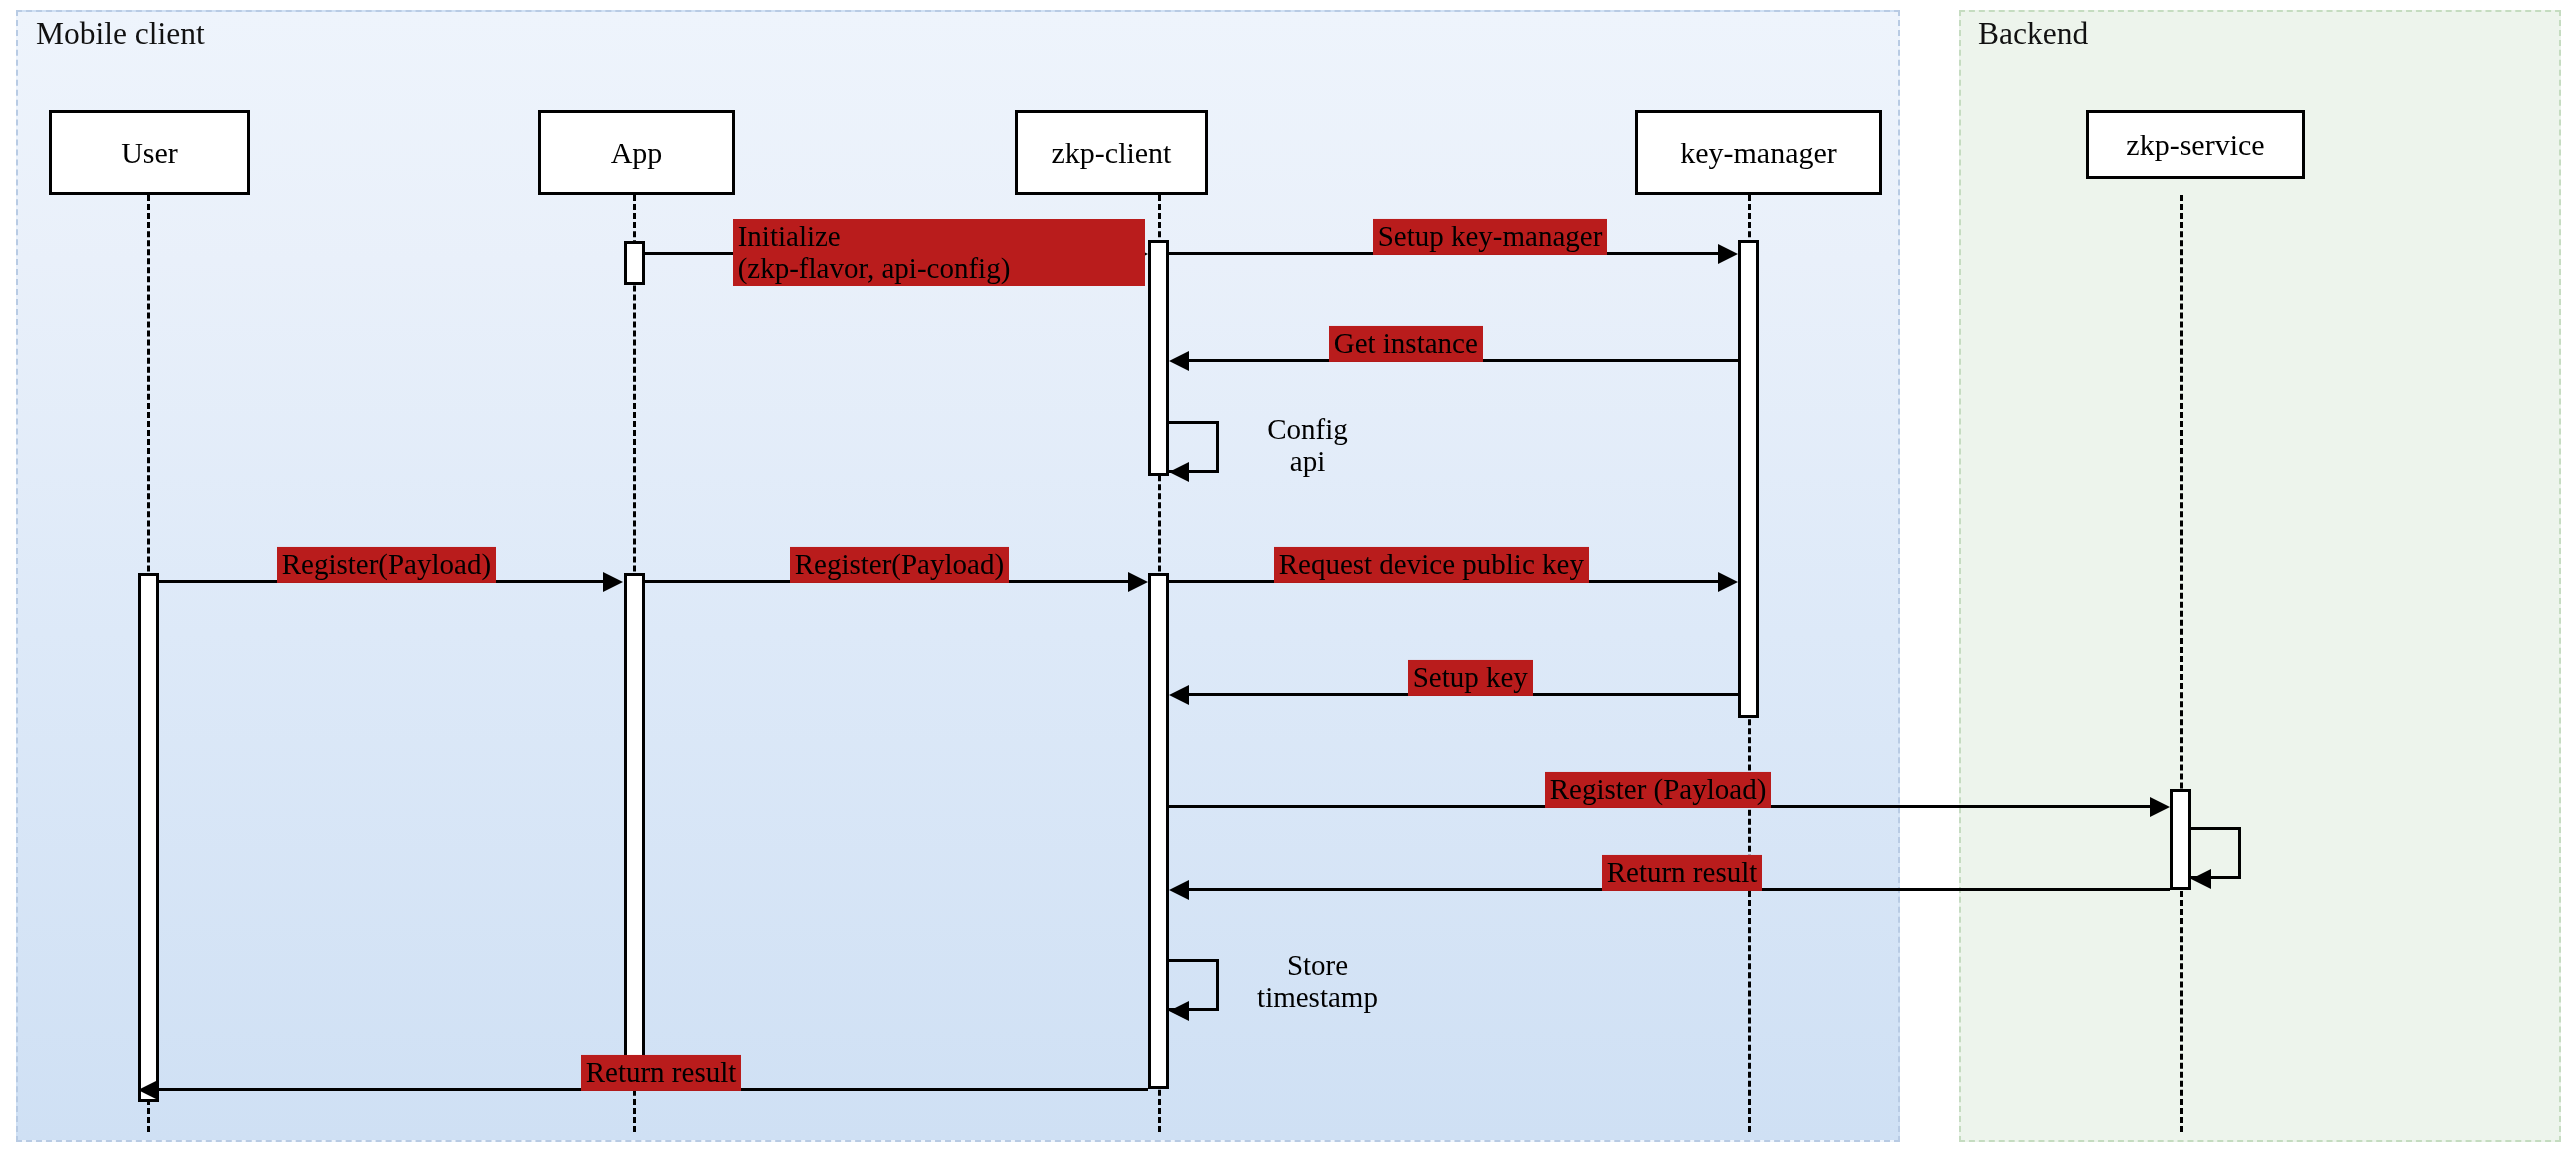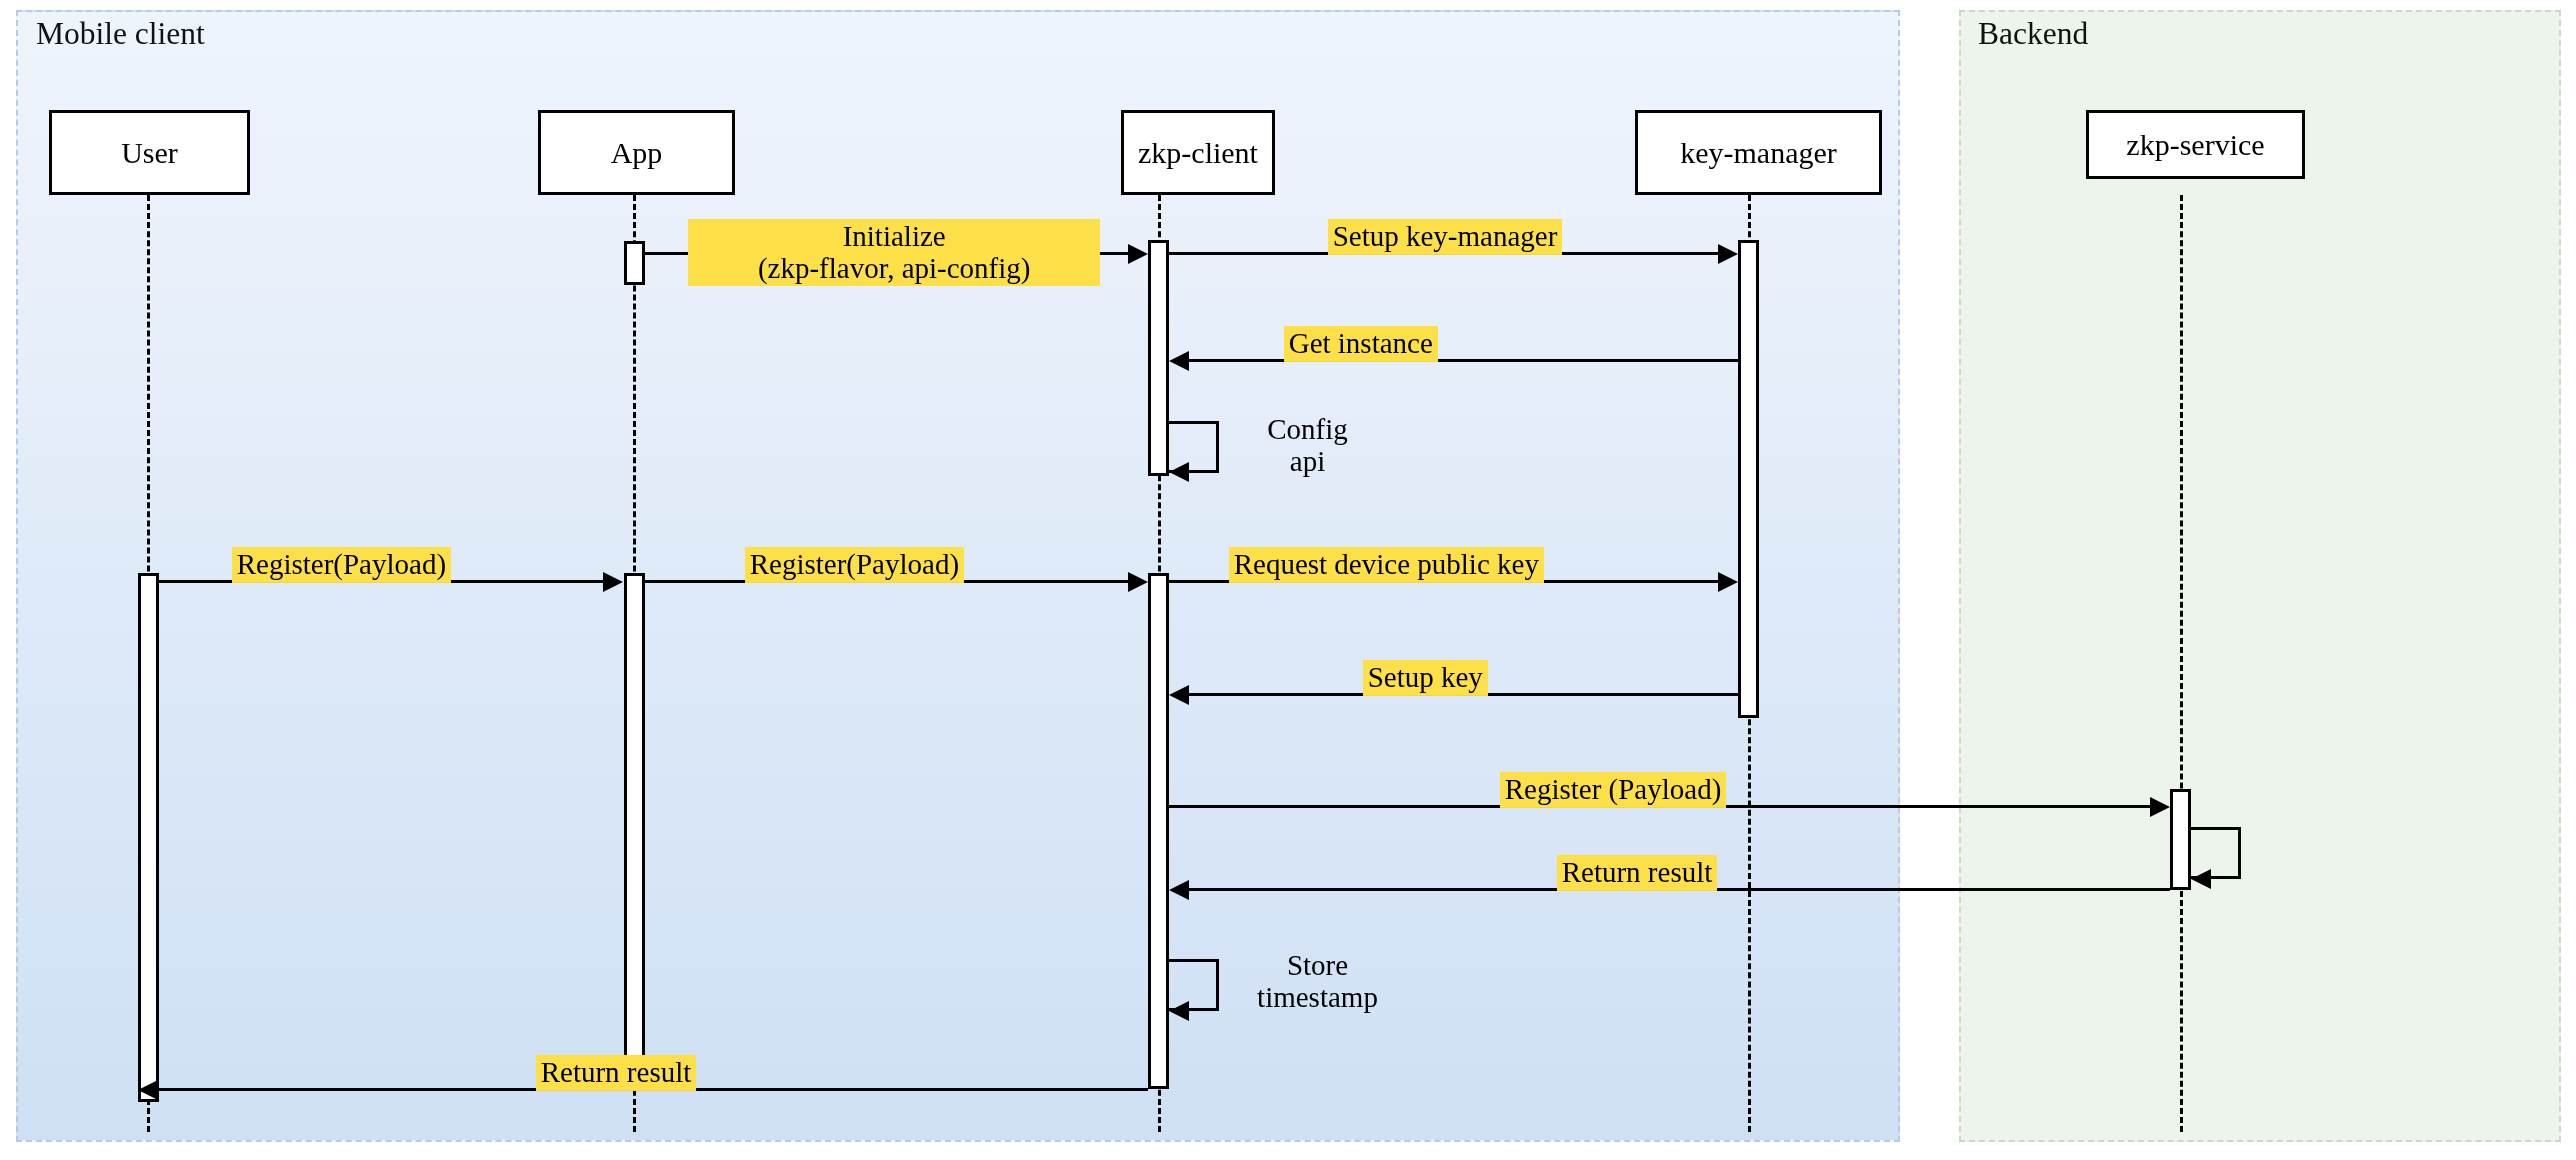--- a/index.html
+++ b/index.html
@@ -27,22 +27,22 @@
 
   
   .activation{position:absolute;box-sizing:border-box;background:#fff;border:3.2px solid #000;}
 
   
   .msg-line{position:absolute;height:0;border-top:3.9px solid #000;}
   .arrow-r,.arrow-l{position:absolute;width:0;height:0;}
   .arrow-r{border-top:10.2px solid transparent;border-bottom:10.2px solid transparent;border-left:20.5px solid #000;}
   .arrow-l{border-top:10.2px solid transparent;border-bottom:10.2px solid transparent;border-right:20.5px solid #000;}
 
-  .msg-label{position:absolute;background:#fde047;color:#000;font-size:29px;line-height:1.08;
-    white-space:nowrap;text-align:center;padding:2.4px 4.7px;}
+  .msg-label{position:absolute;background:#b91c1c;color:#000;font-size:29px;line-height:1.08;
+    white-space:nowrap;text-align:left;padding:2.4px 4.7px;margin-left:45px;}
   .msg-label.two-line{white-space:normal;}
   .plain-label{position:absolute;color:#000;font-size:29px;line-height:1.12;
     text-align:center;background:transparent;white-space:nowrap;}
 
   
   .self-loop{position:absolute;box-sizing:border-box;
     border-top:3.9px solid #000;border-right:3.9px solid #000;border-bottom:3.9px solid #000;}
 </style>
 </head>
 <body>
@@ -59,21 +59,21 @@
   <div class="lifeline-dash" style="left:1158px;top:195px;height:937px;"></div>
   <div class="lifeline-dash" style="left:1748px;top:195px;height:937px;"></div>
   <div class="lifeline-dash" style="left:2180px;top:195px;height:937px;"></div>
 
   <div class="actor-box" style="left:538px;top:110px;width:197px;height:85px;">
     <span>App</span>
   </div>
   <div class="actor-box" style="left:49px;top:110px;width:201px;height:85px;">
     <span>User</span>
   </div>
-  <div class="actor-box" style="left:1121px;top:110px;width:154px;height:85px;">
+  <div class="actor-box" style="left:1015px;top:110px;width:193px;height:85px;">
     <span>zkp-client</span>
   </div>
   <div class="actor-box" style="left:1635px;top:110px;width:247px;height:85px;">
     <span>key-manager</span>
   </div>
   <div class="actor-box" style="left:2086px;top:110px;width:219px;height:69px;">
     <span>zkp-service</span>
   </div>
 
   <div class="activation" style="left:624px;top:241px;width:20.5px;height:44px;"></div>

